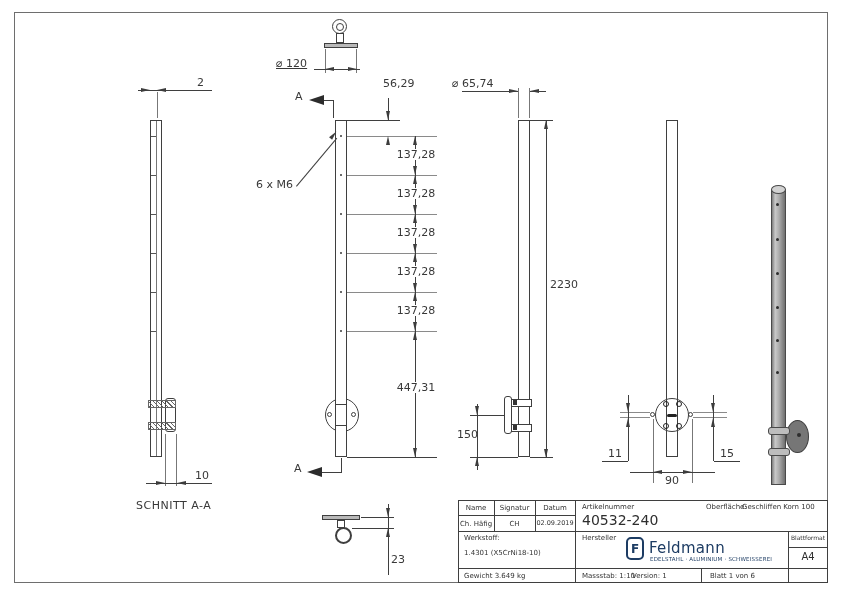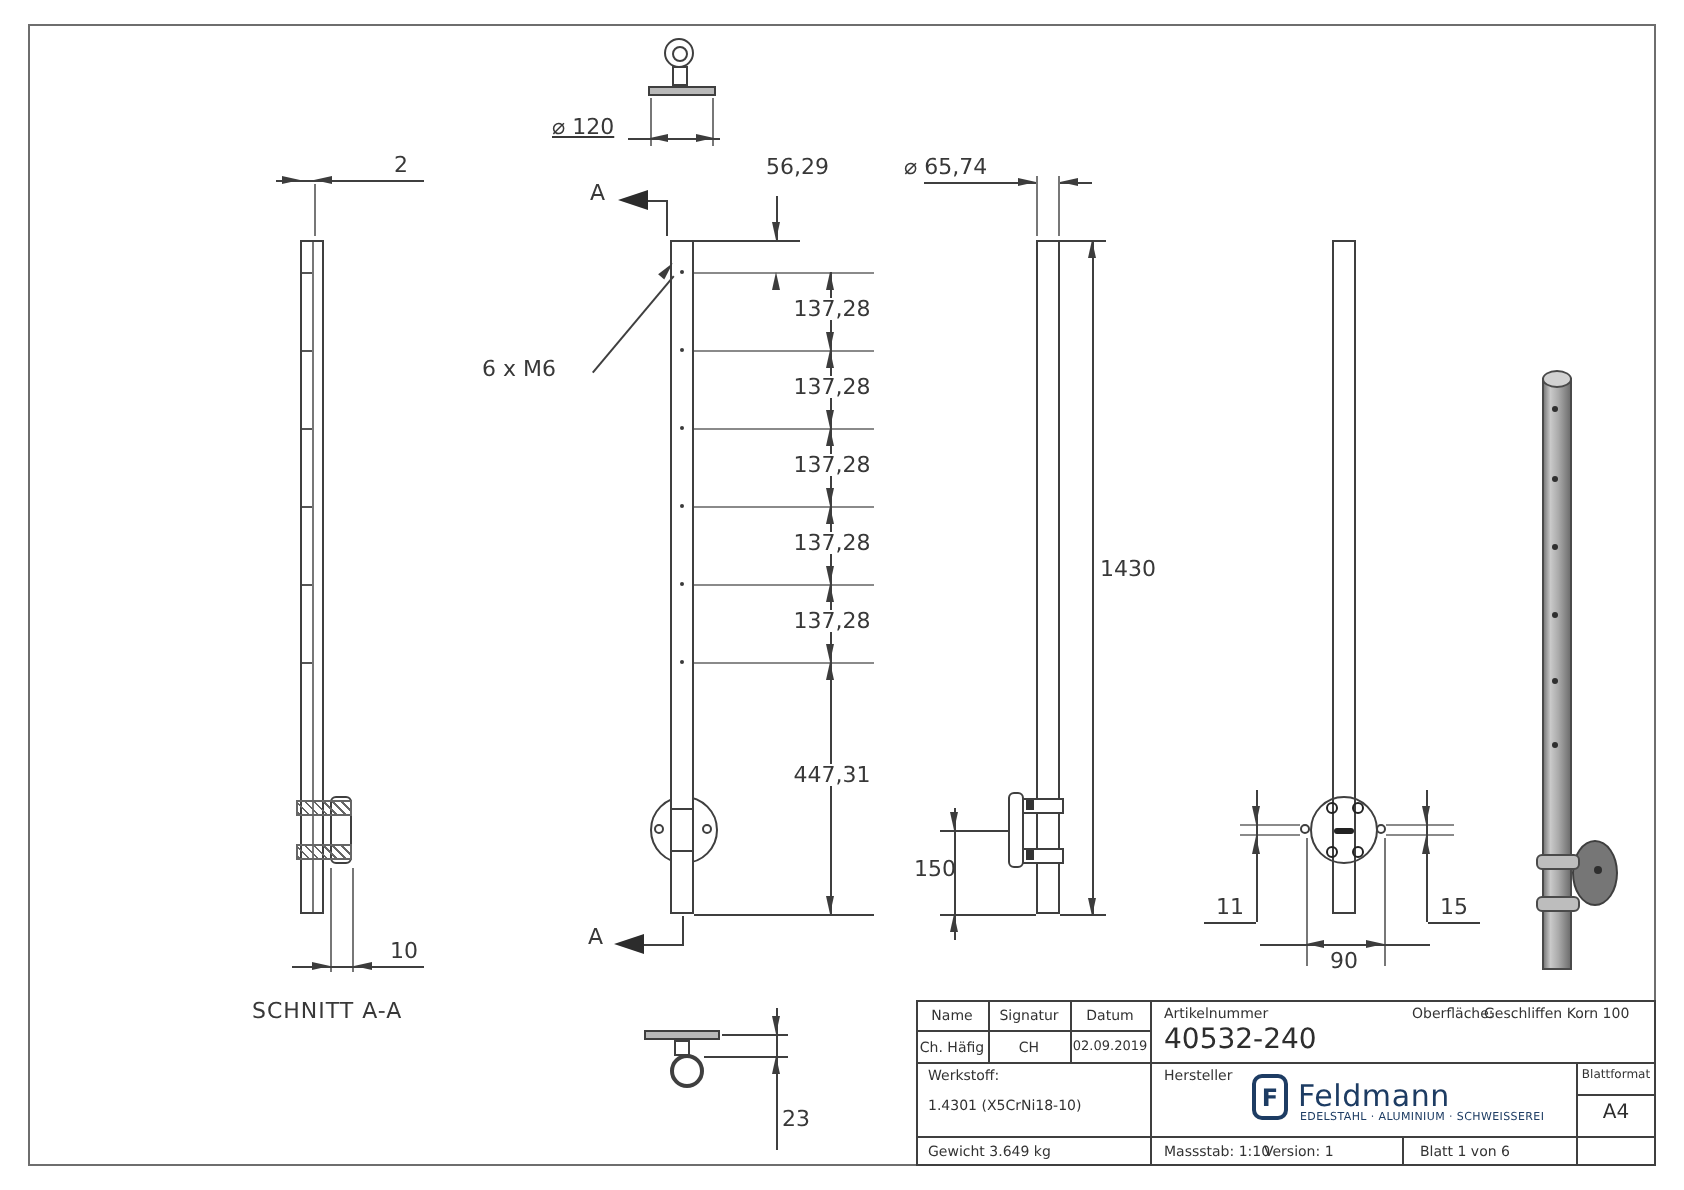--- a/index.html
+++ b/index.html
@@ -53,21 +53,21 @@
     <div class="bar" style="left:165px;top:398px;width:11px;height:34px;border-radius:3px;"></div>
     <div class="hatch" style="left:148px;top:400px;width:28px;height:8px;"></div>
     <div class="hatch" style="left:148px;top:422px;width:28px;height:8px;"></div>
 
     <div class="vl" style="left:165px;top:434px;height:52px;background:#777;"></div>
     <div class="vl" style="left:176px;top:434px;height:52px;background:#777;"></div>
     <div class="hl" style="left:146px;top:483px;width:66px;"></div>
     <div class="arr aR" style="left:156px;top:480.5px;"></div>
     <div class="arr aL" style="left:177px;top:480.5px;"></div>
     <div class="t" style="left:195px;top:470px;">10</div>
-    <div class="t" style="left:126px;top:500px;letter-spacing:0.5px;">SCHNITT A-A</div>
+    <div class="t" style="left:136px;top:500px;letter-spacing:0.5px;">SCHNITT A-A</div>
   </div>
 
   <div>
     <div class="circ" style="left:332px;top:19px;width:15px;height:15px;border-width:1.5px;"></div>
     <div class="circ" style="left:335.5px;top:22.5px;width:8px;height:8px;"></div>
     <div class="bar" style="left:336px;top:33px;width:8px;height:10px;"></div>
     <div class="bar grayfill" style="left:324px;top:43px;width:34px;height:5px;"></div>
     <div class="vl" style="left:325px;top:49px;height:24px;background:#777;"></div>
     <div class="vl" style="left:356px;top:49px;height:24px;background:#777;"></div>
     <div class="hl" style="left:314px;top:69px;width:46px;"></div>
@@ -116,21 +116,21 @@
     <div class="arr aU" style="left:412.5px;top:331px;"></div>
     <div class="arr aD" style="left:412.5px;top:448px;"></div>
     <div class="t tc wbg" style="left:395px;top:149px;width:40px;">137,28</div>
     <div class="t tc wbg" style="left:395px;top:188px;width:40px;">137,28</div>
     <div class="t tc wbg" style="left:395px;top:227px;width:40px;">137,28</div>
     <div class="t tc wbg" style="left:395px;top:266px;width:40px;">137,28</div>
     <div class="t tc wbg" style="left:395px;top:305px;width:40px;">137,28</div>
     <div class="t tc wbg" style="left:392px;top:382px;width:46px;">447,31</div>
     <div class="hl" style="left:347px;top:457px;width:90px;"></div>
 
-    <div class="t" style="left:241px;top:179px;">6 x M6</div>
+    <div class="t" style="left:256px;top:179px;">6 x M6</div>
     <div class="abs" style="left:296px;top:186px;width:63px;height:1px;background:#3f3f3f;transform:rotate(-50deg);transform-origin:0 0;"></div>
     <div class="arr" style="left:329px;top:133px;border-left:9px solid #3c3c3c;border-top:2.5px solid transparent;border-bottom:2.5px solid transparent;transform:rotate(-50deg);"></div>
 
     <div class="t" style="left:295px;top:91px;">A</div>
     <div class="secArr" style="left:309px;top:95px;"></div>
     <div class="hl" style="left:324px;top:100px;width:10px;"></div>
     <div class="vl" style="left:333px;top:100px;height:18px;"></div>
     <div class="t" style="left:294px;top:463px;">A</div>
     <div class="secArr" style="left:307px;top:467px;"></div>
     <div class="hl" style="left:322px;top:472px;width:20px;"></div>
@@ -145,21 +145,21 @@
     <div class="hl" style="left:530px;top:91px;width:16px;"></div>
     <div class="arr aR" style="left:509px;top:88.5px;"></div>
     <div class="arr aL" style="left:530px;top:88.5px;"></div>
     <div class="t" style="left:452px;top:78px;">⌀ 65,74</div>
 
     <div class="hl" style="left:530px;top:120px;width:23px;"></div>
     <div class="hl" style="left:530px;top:457px;width:23px;"></div>
     <div class="vl" style="left:546px;top:120px;height:338px;"></div>
     <div class="arr aU" style="left:543.5px;top:120px;"></div>
     <div class="arr aD" style="left:543.5px;top:449px;"></div>
-    <div class="t wbg" style="left:549px;top:279px;">1430</div>
+    <div class="t wbg" style="left:549px;top:279px;">2230</div>
 
     <div class="bar" style="left:504px;top:396px;width:8px;height:38px;border-radius:3px;"></div>
     <div class="bar" style="left:511px;top:399px;width:21px;height:8px;"></div>
     <div class="bar" style="left:511px;top:424px;width:21px;height:8px;"></div>
     <div class="abs" style="left:513px;top:400px;width:4px;height:5px;background:#333;"></div>
     <div class="abs" style="left:513px;top:425px;width:4px;height:5px;background:#333;"></div>
 
     <div class="hl" style="left:470px;top:415px;width:34px;"></div>
     <div class="hl" style="left:470px;top:457px;width:48px;"></div>
     <div class="vl" style="left:477px;top:404px;height:66px;"></div>

